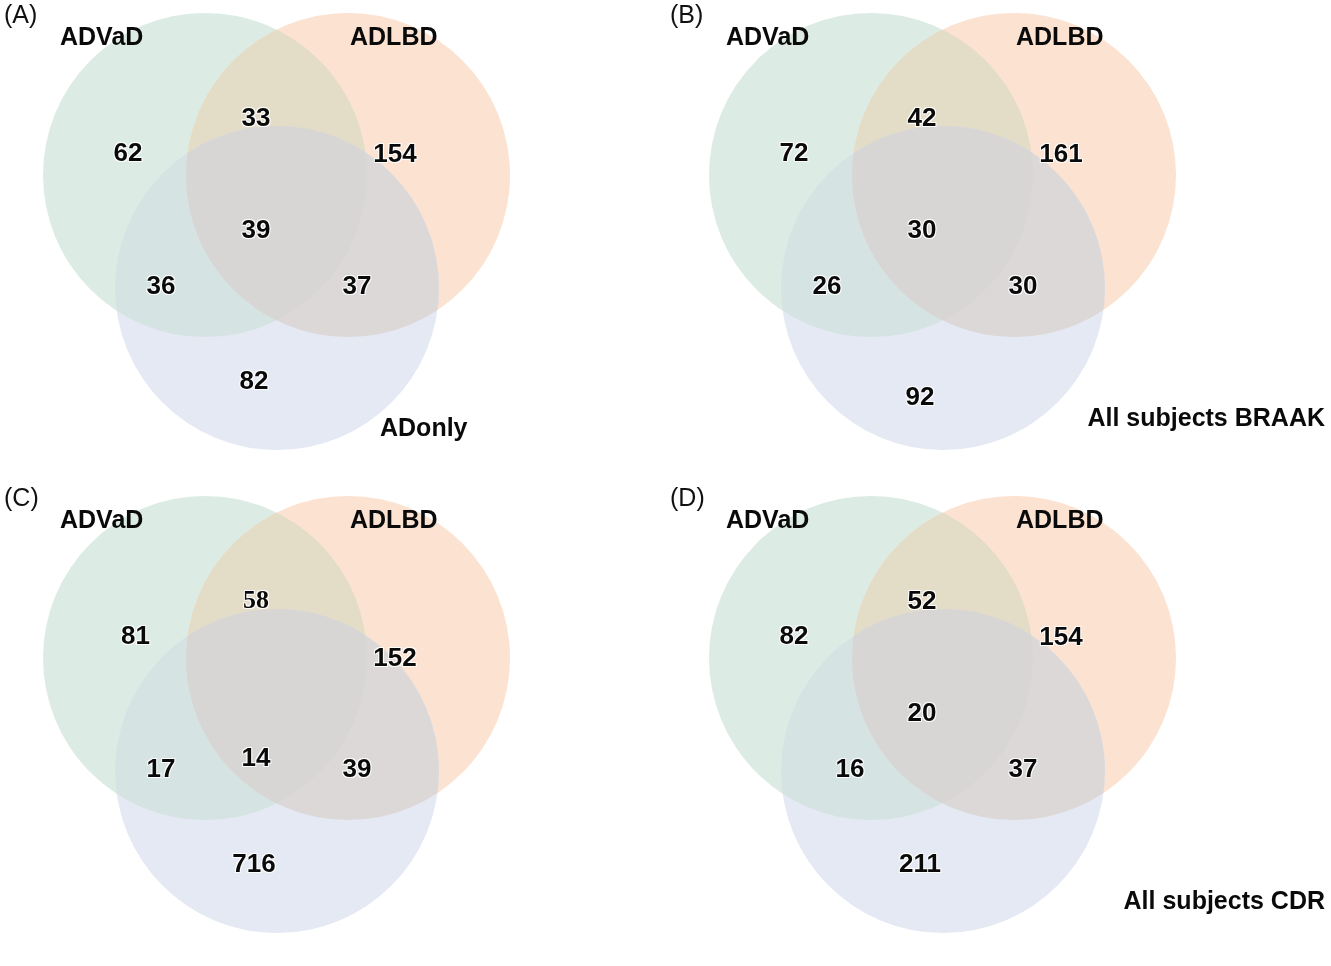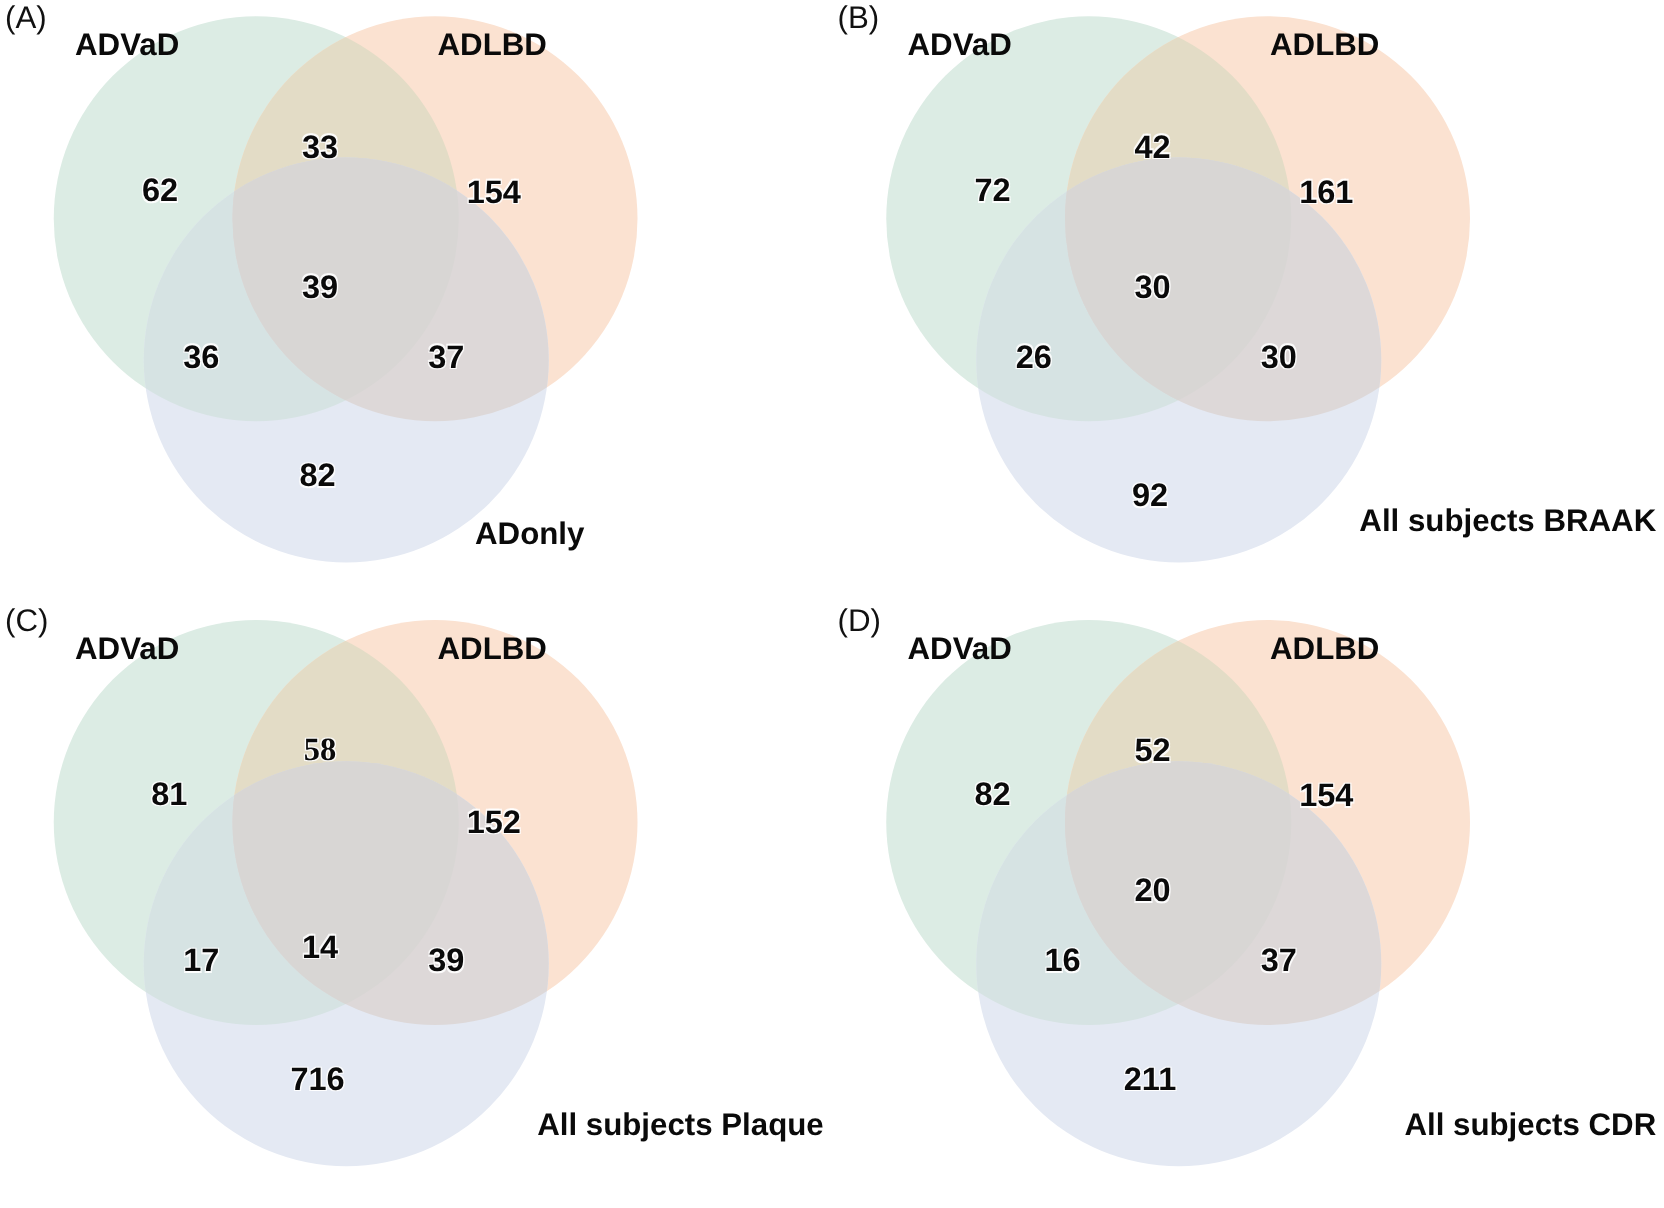--- a/index.html
+++ b/index.html
@@ -201,21 +201,20 @@
         </g>
         <g clip-path="url(#clipC-A)">
           <g clip-path="url(#clipC-B)">
             <circle cx="277" cy="288" r="162" fill="#d8d6d4"></circle>
           </g>
         </g>
       </g>
     </svg>
     <span class="set-label label-left">ADVaD</span>
     <span class="set-label label-right">ADLBD</span>
-    <span class="set-label label-bottom-wide">All subjects Plaque</span>
     <span class="count" style="left:128px;  top:152px;padding-left:15px;">81</span>
     <span class="count" style="left:395px;  top:138px;margin-top:36px;">152</span>
     <span class="count" style="left:254px;  top:380px;">716</span>
     <span class="count" style="left:256px;  top:117px;font-family:Liberation Serif, serif;">58</span>
     <span class="count" style="left:161px;  top:285px;">17</span>
     <span class="count" style="left:357px;  top:285px;">39</span>
     <span class="count" style="left:256px;  top:229px;margin-top:45px;">14</span>
   </div>
 
   <div class="panel panel-d">

